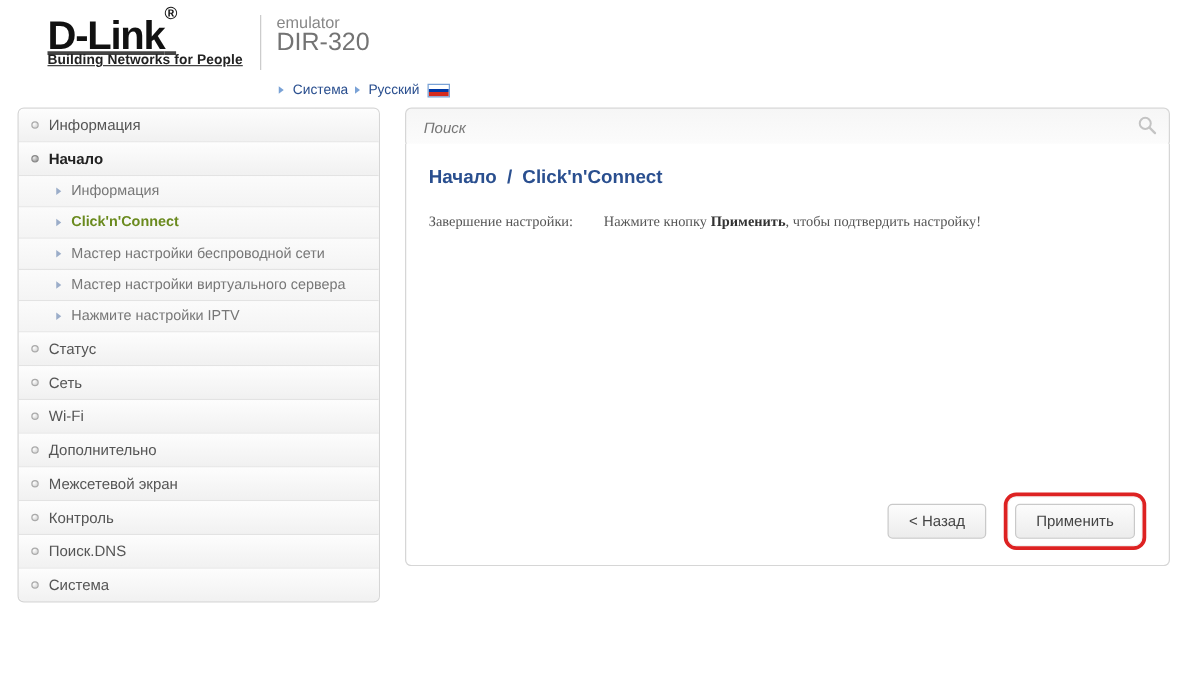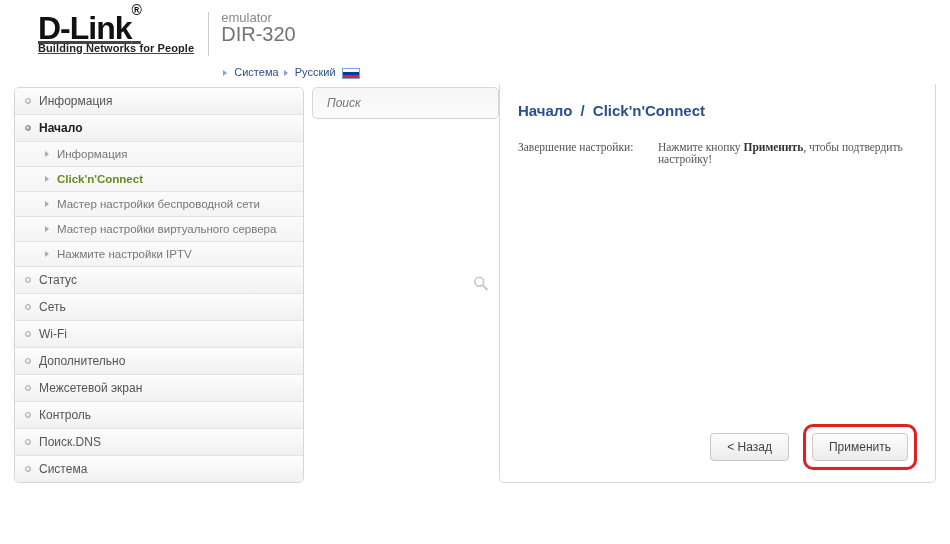--- a/index.html
+++ b/index.html
@@ -130,21 +130,22 @@
     flex-shrink: 0;
   }
   .submenu-item.active {
     color: #6a8a1e;
     font-weight: bold;
   }
   
   .main {
     flex: 1;
     display: flex;
-    flex-direction: row;
+    flex-direction: column;
+    margin-left: 12px;
   }
   .search-wrap {
     position: relative;
   }
   .search {
     width: 100%;
     border: 1px solid #d6d6d6;
     border-radius: 5px;
     background: linear-gradient(#f6f6f6,#fcfcfc);
     padding: 8px 34px 8px 14px;

